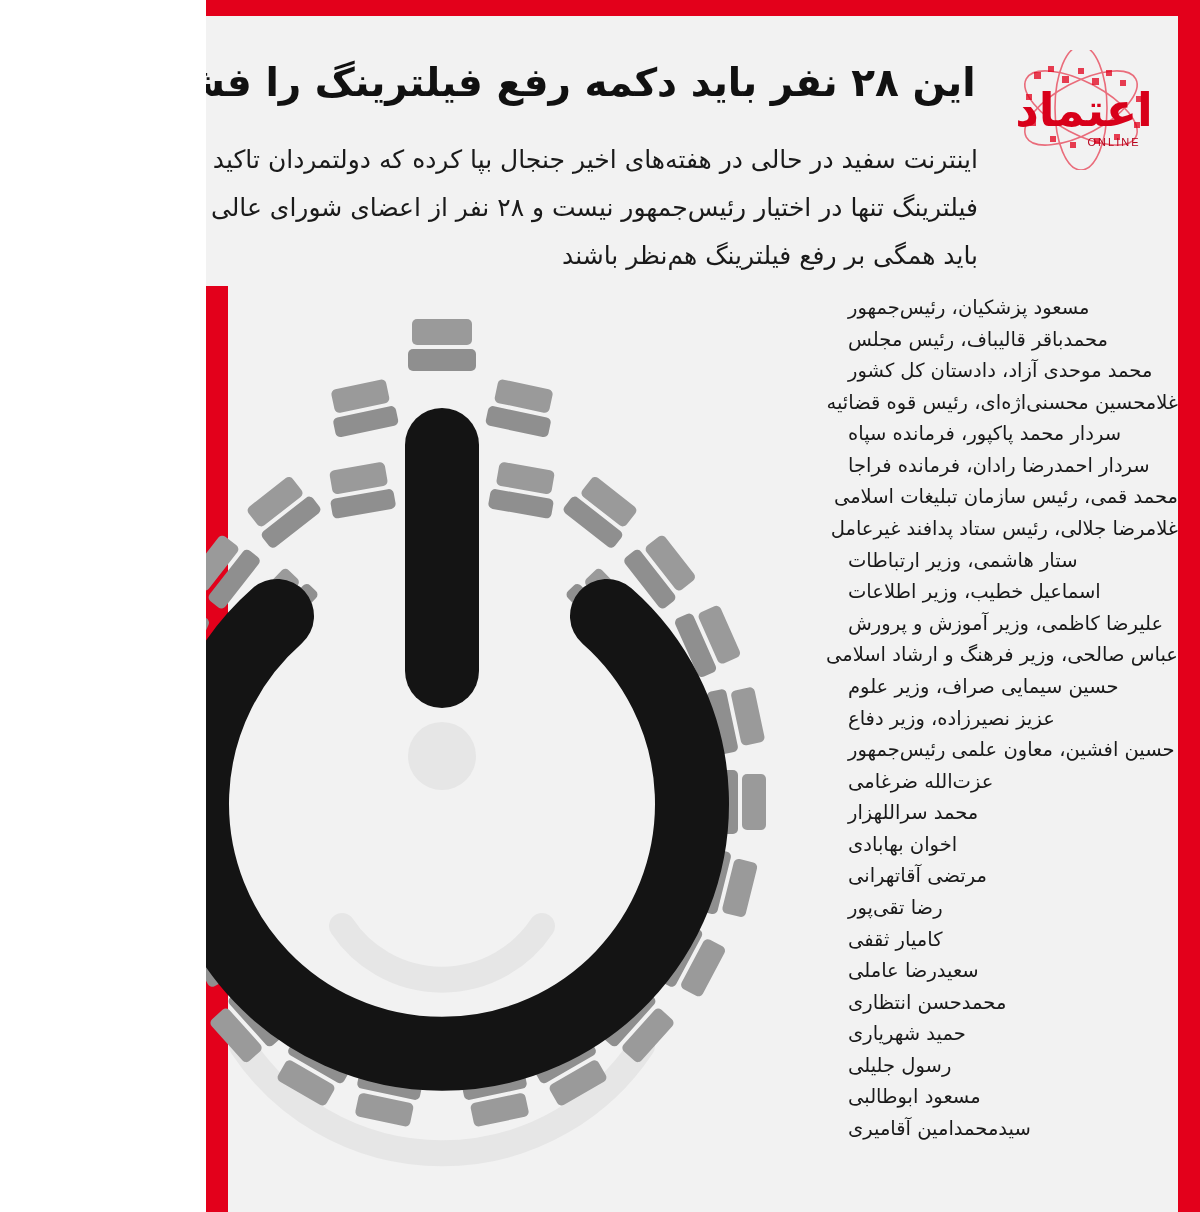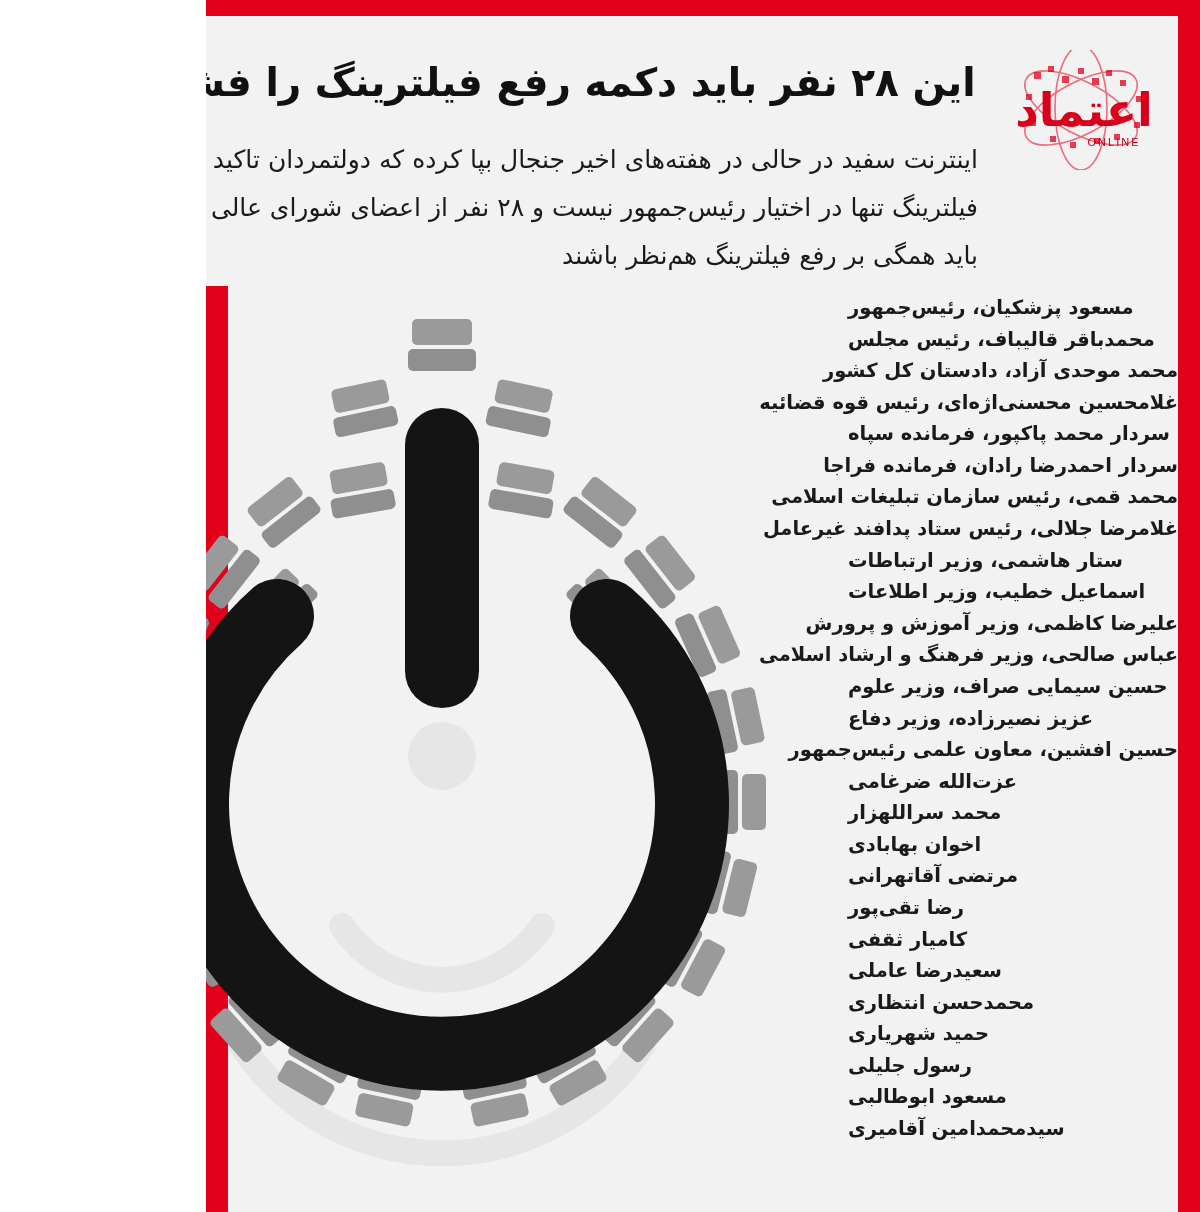--- a/index.html
+++ b/index.html
@@ -93,21 +93,21 @@
     right: 0;
     top: 0;
     width: 330px;
     direction: rtl;
     text-align: left;
     padding-top: 6px;
   }
   .names li {
     list-style: none;
     font-size: 19.5px;
-    font-weight: bold;
+    font-weight: normal;
     color: #1a1a1a;
     line-height: 1.62;
     white-space: nowrap;
   }
   .names ul { margin: 0; padding: 0; }
 
   
   .graphic {
     position: absolute;
     left: 20px;

